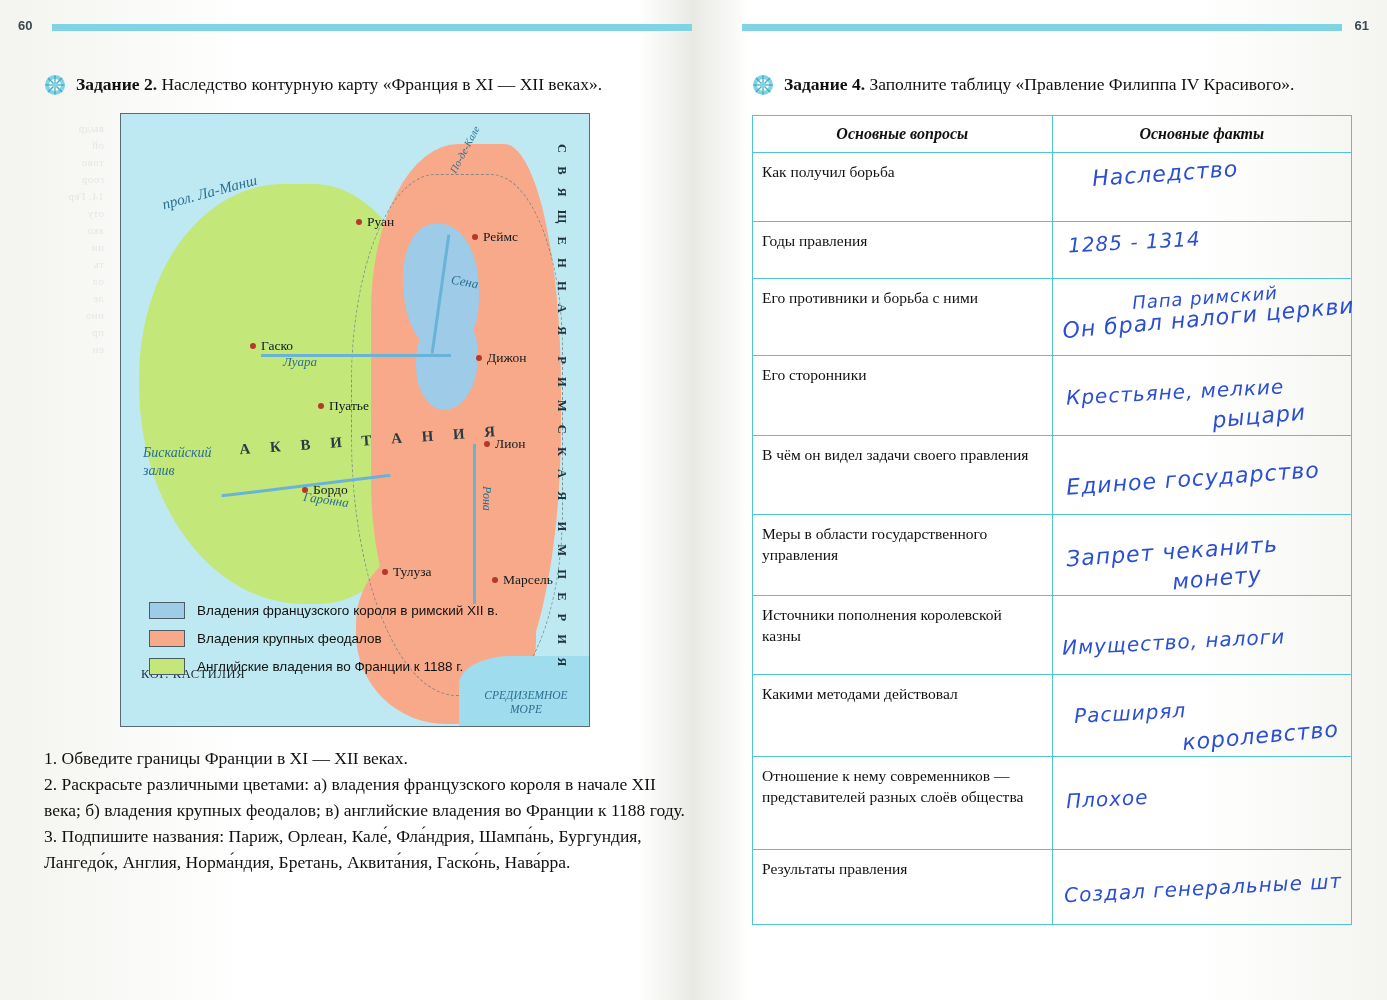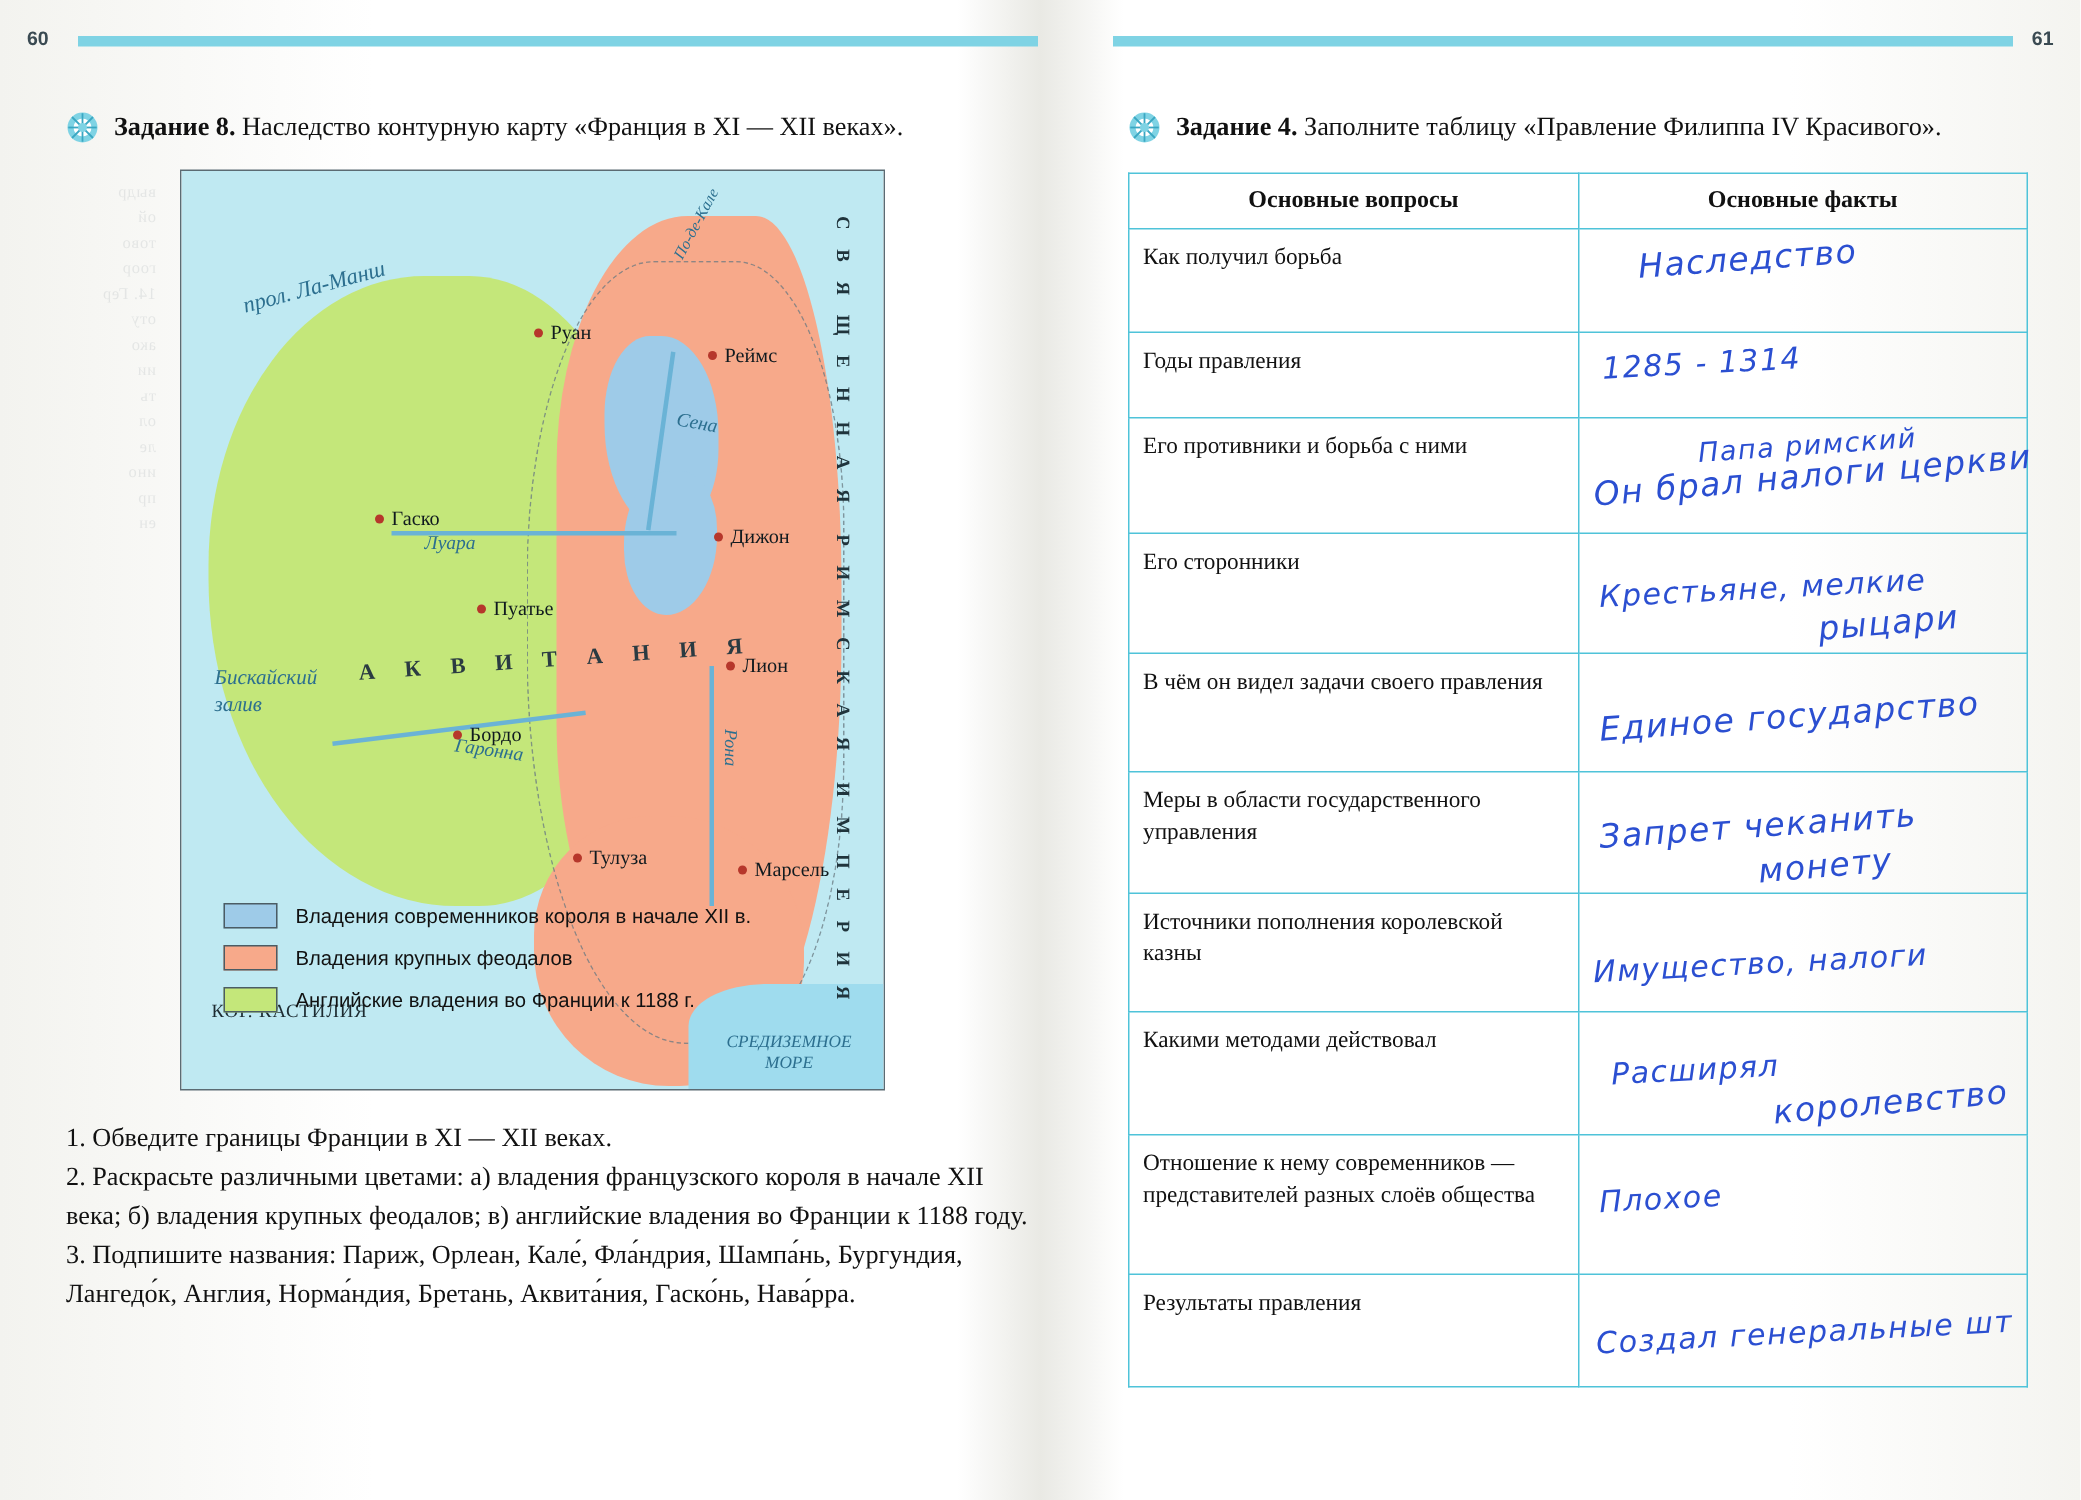--- a/index.html
+++ b/index.html
@@ -154,20 +154,21 @@
     table-layout:fixed;
   }
   table.tbl th,table.tbl td{
     border:1.5px solid #4fc3d9;
     vertical-align:top;
     padding:8px 9px;
   }
   table.tbl th{
     text-align:center;font-weight:bold;font-size:16px;padding:9px 4px;
     font-family:"Liberation Serif",serif;
+    font-style:italic;
   }
   table.tbl td.q{
     font-size:15.5px;line-height:21px;width:250px;
   }
   table.tbl td.a{
     position:relative;
   }
   .hand{
     font-family:"DejaVu Sans", sans-serif;
     color:#2b4fd1;
@@ -207,21 +208,21 @@
           <g stroke="#3aa7c2" stroke-width="1.2">
             <line x1="11" y1="1.5" x2="11" y2="20.5"></line>
             <line x1="1.5" y1="11" x2="20.5" y2="11"></line>
             <line x1="4" y1="4" x2="18" y2="18"></line>
             <line x1="18" y1="4" x2="4" y2="18"></line>
           </g>
           <circle cx="11" cy="11" r="3" fill="#7fd3e4"></circle>
         </svg>
       </span>
       <div class="task-text">
-        <b>Задание 8.</b><span> Наследство контурную карту «Франция в XI — XII веках».</span>
+        <b>Задание 2.</b><span> Наследство контурную карту «Франция в XI — XII веках».</span>
       </div>
     </div>
 
     <div class="map-box">
       <div class="sea"></div>
       <div class="land-green"></div>
       <div class="land-orange"></div>
       <div class="land-orange2"></div>
       <div class="blue-royal"></div>
       <div class="blue-royal2"></div>
@@ -258,21 +259,21 @@
       <div class="city" style="left:366px;top:236px;">Дижон</div>
       <div class="city" style="left:208px;top:284px;">Пуатье</div>
       <div class="city" style="left:374px;top:322px;">Лион</div>
       <div class="city" style="left:192px;top:368px;">Бордо</div>
       <div class="city" style="left:272px;top:450px;">Тулуза</div>
       <div class="city" style="left:382px;top:458px;">Марсель</div>
 
       <div class="legend">
         <div class="legend-row">
           <div class="sw blue"></div>
-          <span>Владения современников короля в начале XII в.</span>
+          <span>Владения французского короля в римский XII в.</span>
         </div>
         <div class="legend-row">
           <div class="sw orange"></div>
           <span>Владения крупных феодалов</span>
         </div>
         <div class="legend-row">
           <div class="sw green"></div>
           <span>Английские владения во Франции к 1188 г.</span>
         </div>
       </div>

